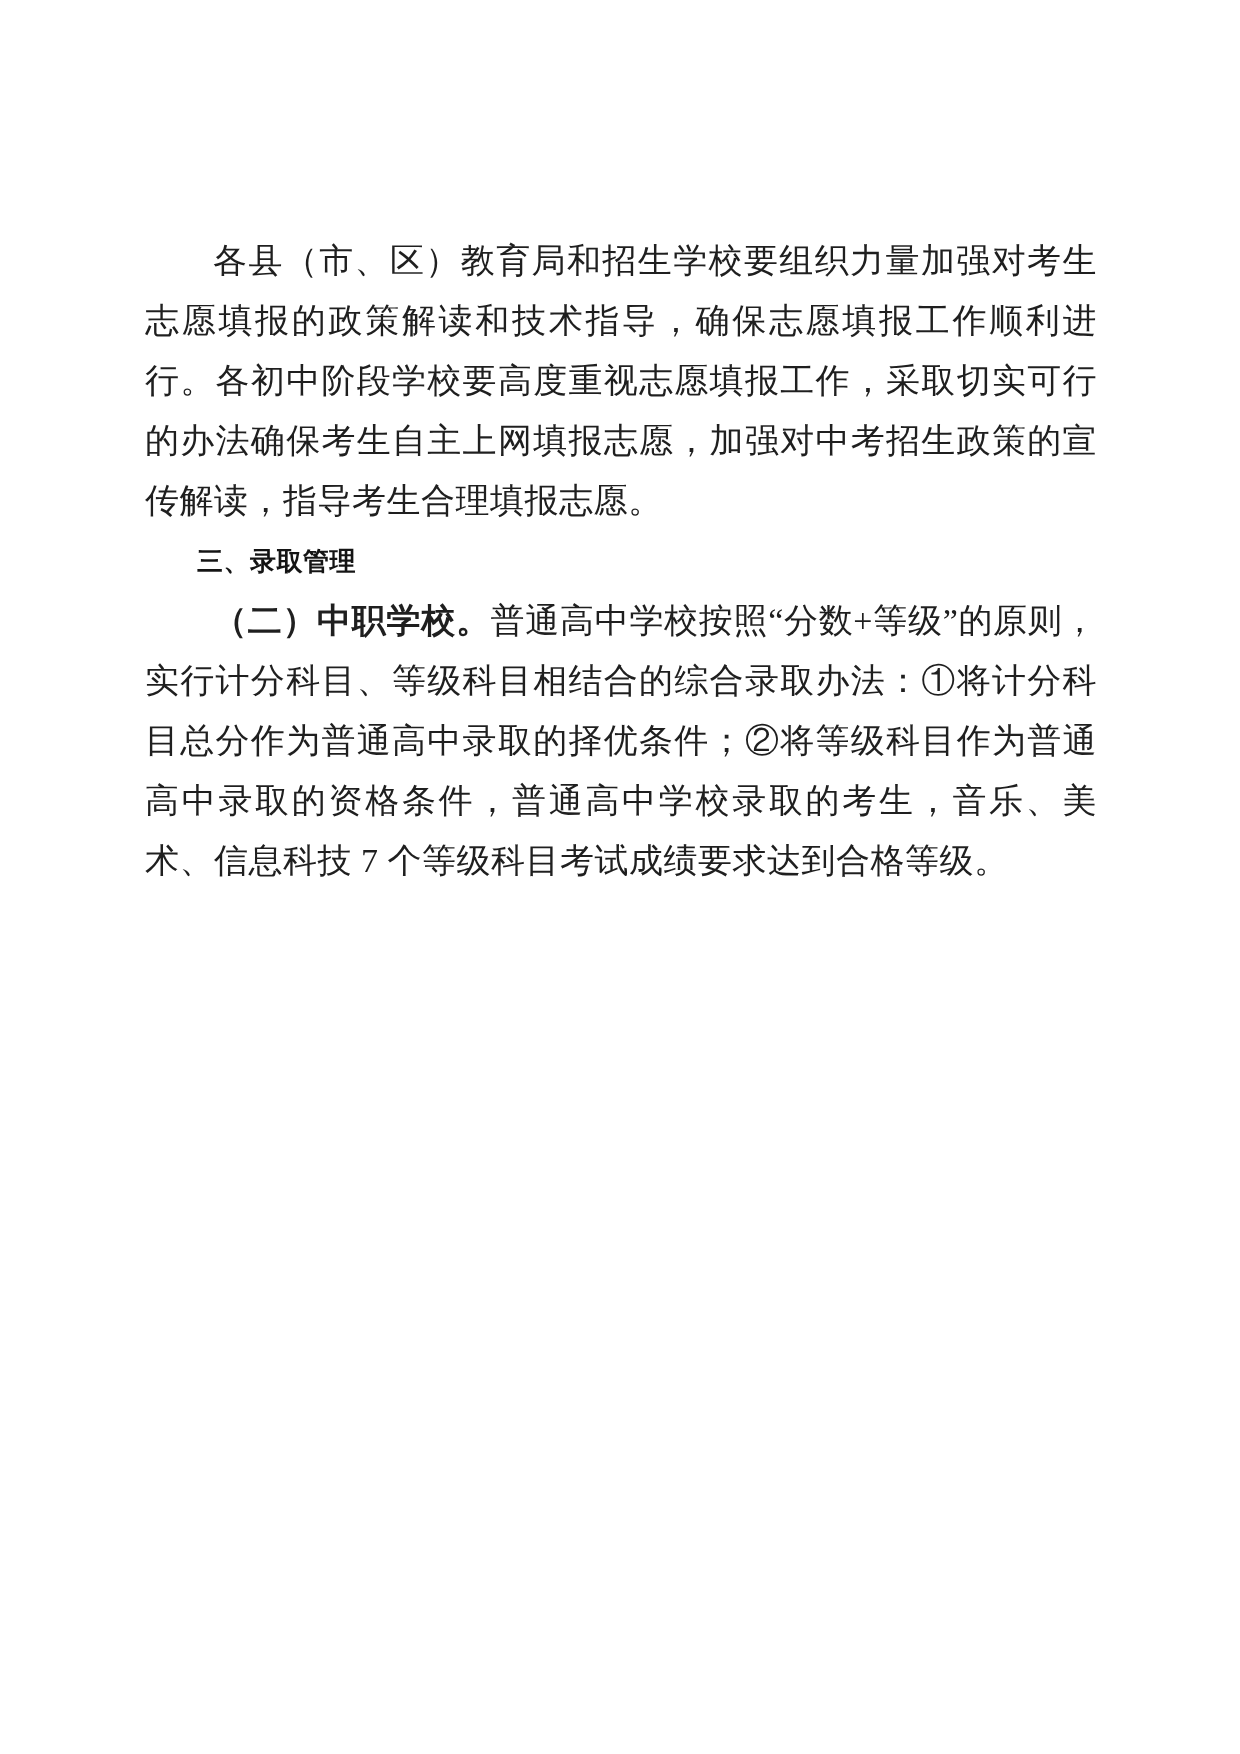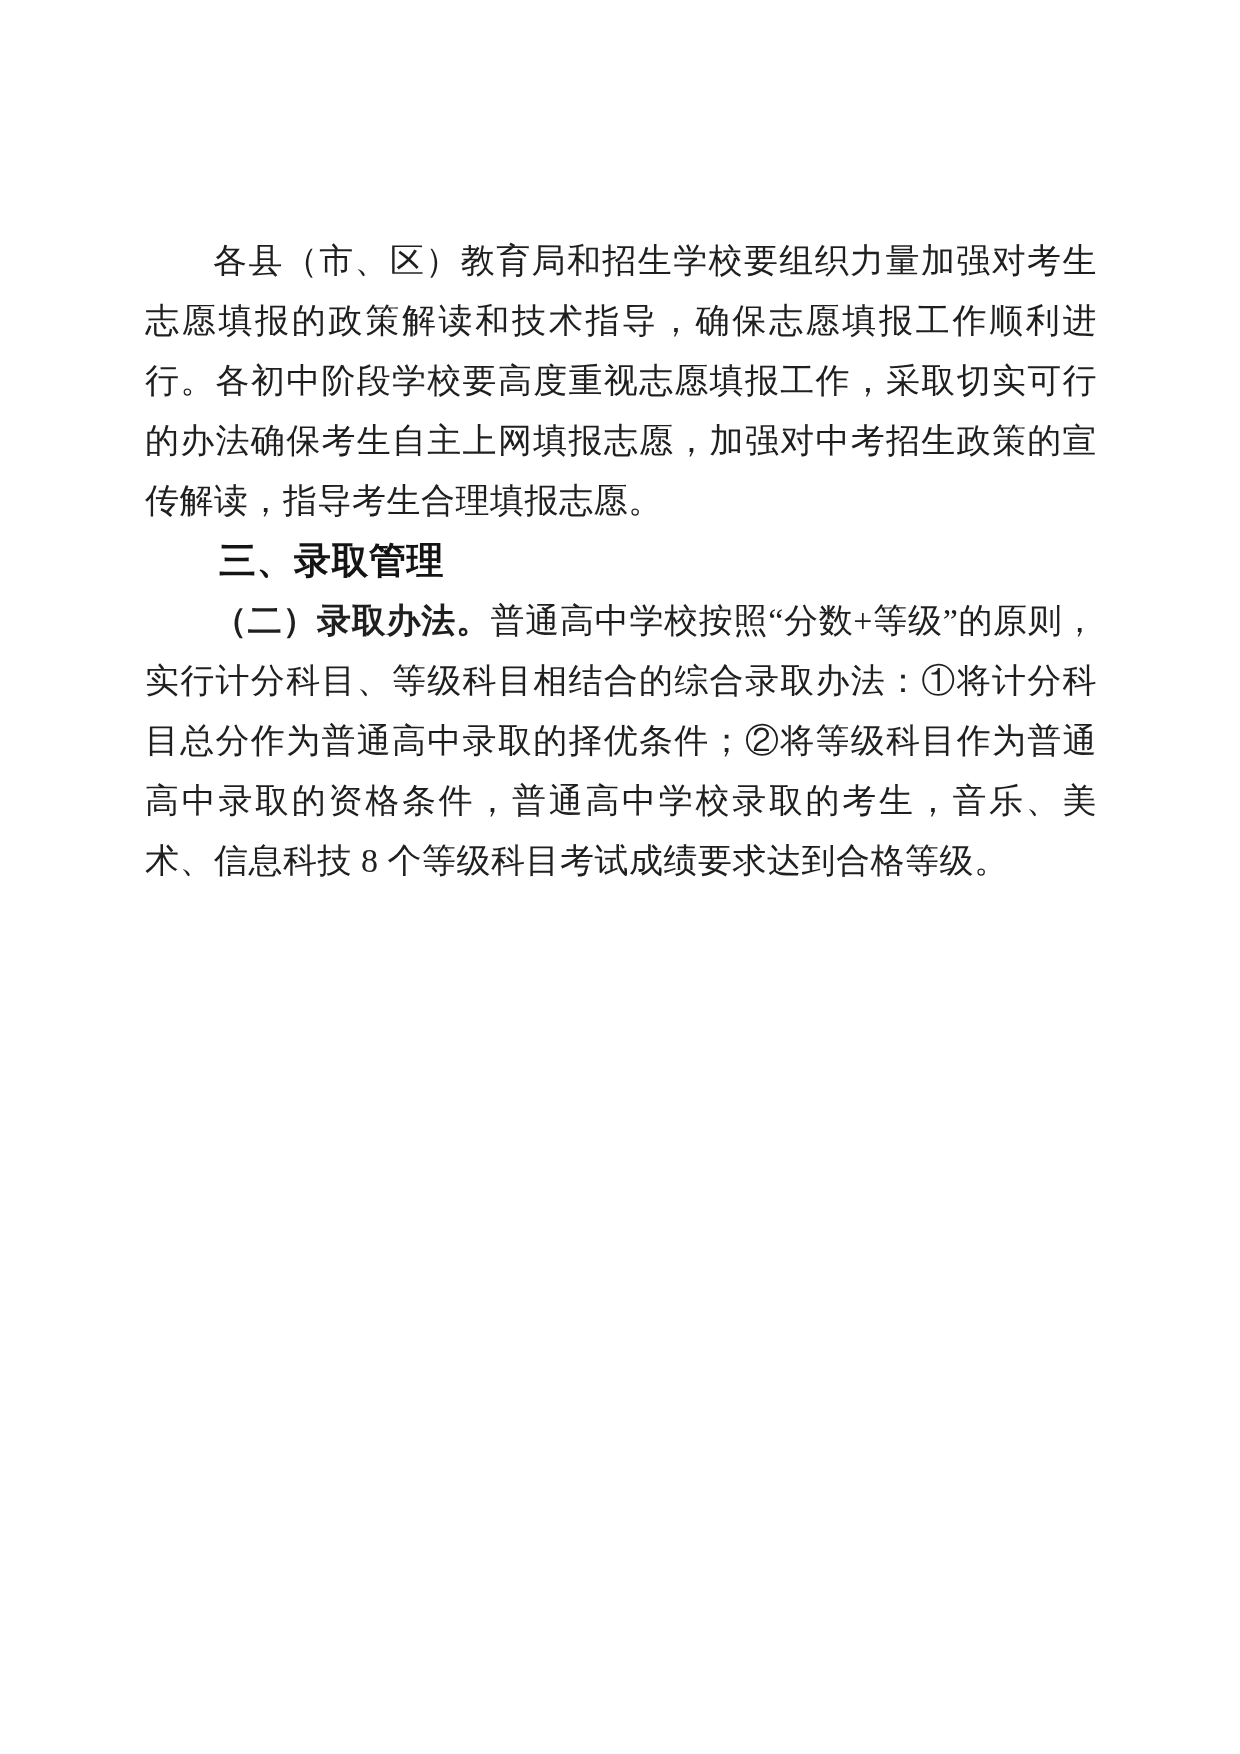--- a/index.html
+++ b/index.html
@@ -30,21 +30,21 @@
     margin: 0;
     padding: 0;
     text-indent: 2em;
   }
   .section-heading {
     margin: 0;
     padding: 0;
     text-indent: 2em;
     font-family: "Liberation Sans", sans-serif;
     font-weight: bold;
-    font-size: 37px;
+    font-size: 26px;
     line-height: 60px;
     color: #141414;
   }
   .lead {
     font-weight: bold;
   }
   .page-number {
     position: absolute;
     top: 1607px;
     right: 146px;
@@ -59,20 +59,20 @@
 <body>
 
 <div class="page">
   <div class="content">
 
     <p>各县（市、区）教育局和招生学校要组织力量加强对考生志愿填报的政策解读和技术指导，确保志愿填报工作顺利进行。各初中阶段学校要高度重视志愿填报工作，采取切实可行的办法确保考生自主上网填报志愿，加强对中考招生政策的宣传解读，指导考生合理填报志愿。</p>
 
     <p class="section-heading">三、录取管理</p>
 
 
-    <p><span class="lead">（二）录取办法。</span><span>普通高中学校按照“分数+等级”的原则，实行计分科目、等级科目相结合的综合录取办法：①将计分科目总分作为普通高中录取的择优条件；②将等级科目作为普通高中录取的资格条件，普通高中学校录取的考生，音乐、美术、信息科技 8 个等级科目考试成绩要求达到合格等级。</span></p>
+    <p><span class="lead">（二）中职学校。</span><span>普通高中学校按照“分数+等级”的原则，实行计分科目、等级科目相结合的综合录取办法：①将计分科目总分作为普通高中录取的择优条件；②将等级科目作为普通高中录取的资格条件，普通高中学校录取的考生，音乐、美术、信息科技 7 个等级科目考试成绩要求达到合格等级。</span></p>
 
 
 
   </div>
 
   <div class="page-number">—7—</div>
 </div>
 
 </body></html>

